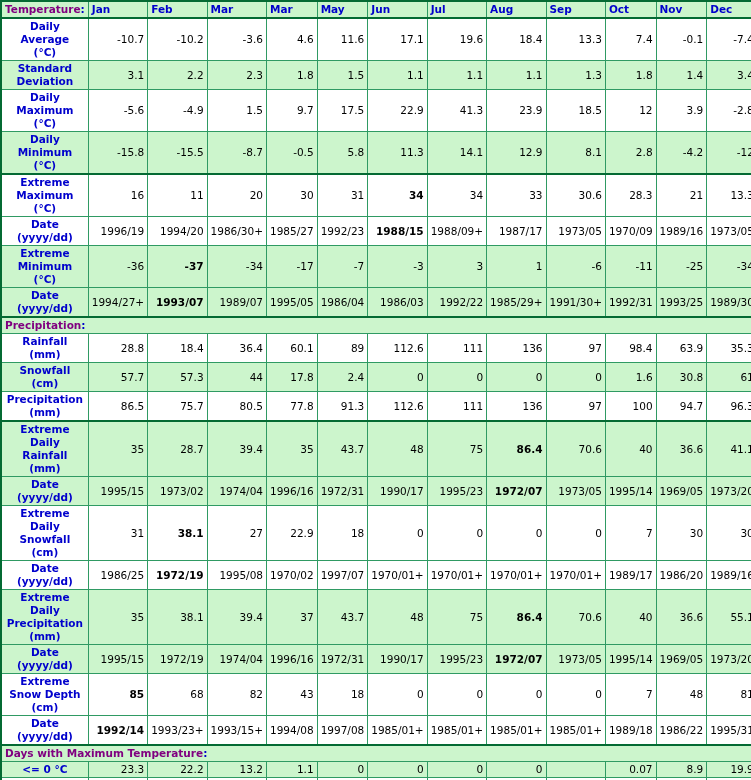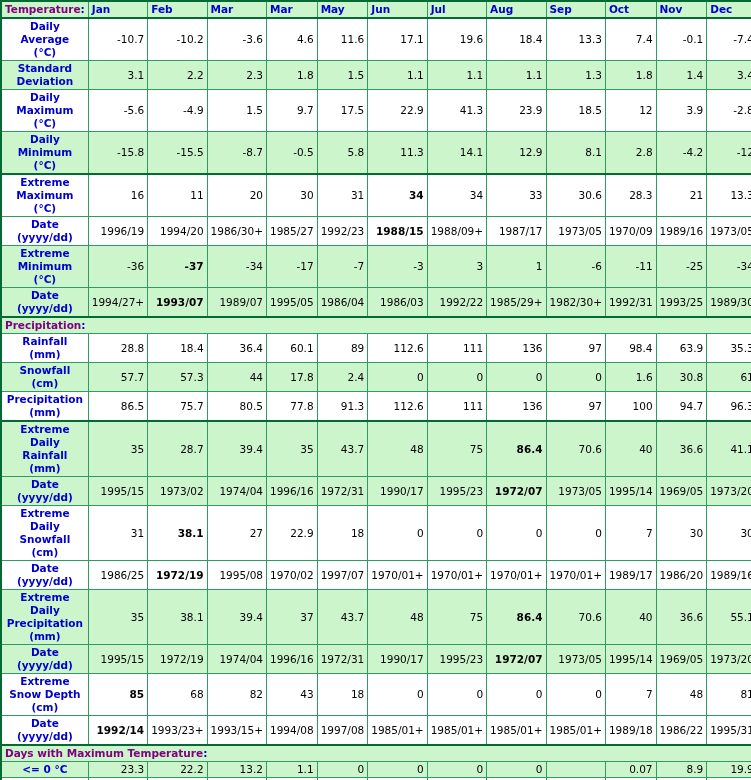--- a/index.html
+++ b/index.html
@@ -219,21 +219,21 @@
         <td class="label-cell">Date
 (yyyy/dd)</td>
         <td class="data-cell">1994/27+</td>
         <td class="data-cell bold">1993/07</td>
         <td class="data-cell">1989/07</td>
         <td class="data-cell">1995/05</td>
         <td class="data-cell">1986/04</td>
         <td class="data-cell">1986/03</td>
         <td class="data-cell">1992/22</td>
         <td class="data-cell">1985/29+</td>
-        <td class="data-cell">1982/30+</td>
+        <td class="data-cell">1991/30+</td>
         <td class="data-cell">1992/31</td>
         <td class="data-cell">1993/25</td>
         <td class="data-cell">1989/30</td>
       </tr>
       <tr class="thick-top">
         <td class="section-row" colspan="15"><span class="section-text">Precipitation</span><span class="section-suffix">:</span></td>
       </tr>
       <tr class="bg-white">
         <td class="label-cell">Rainfall (mm)</td>
         <td class="data-cell">28.8</td>

